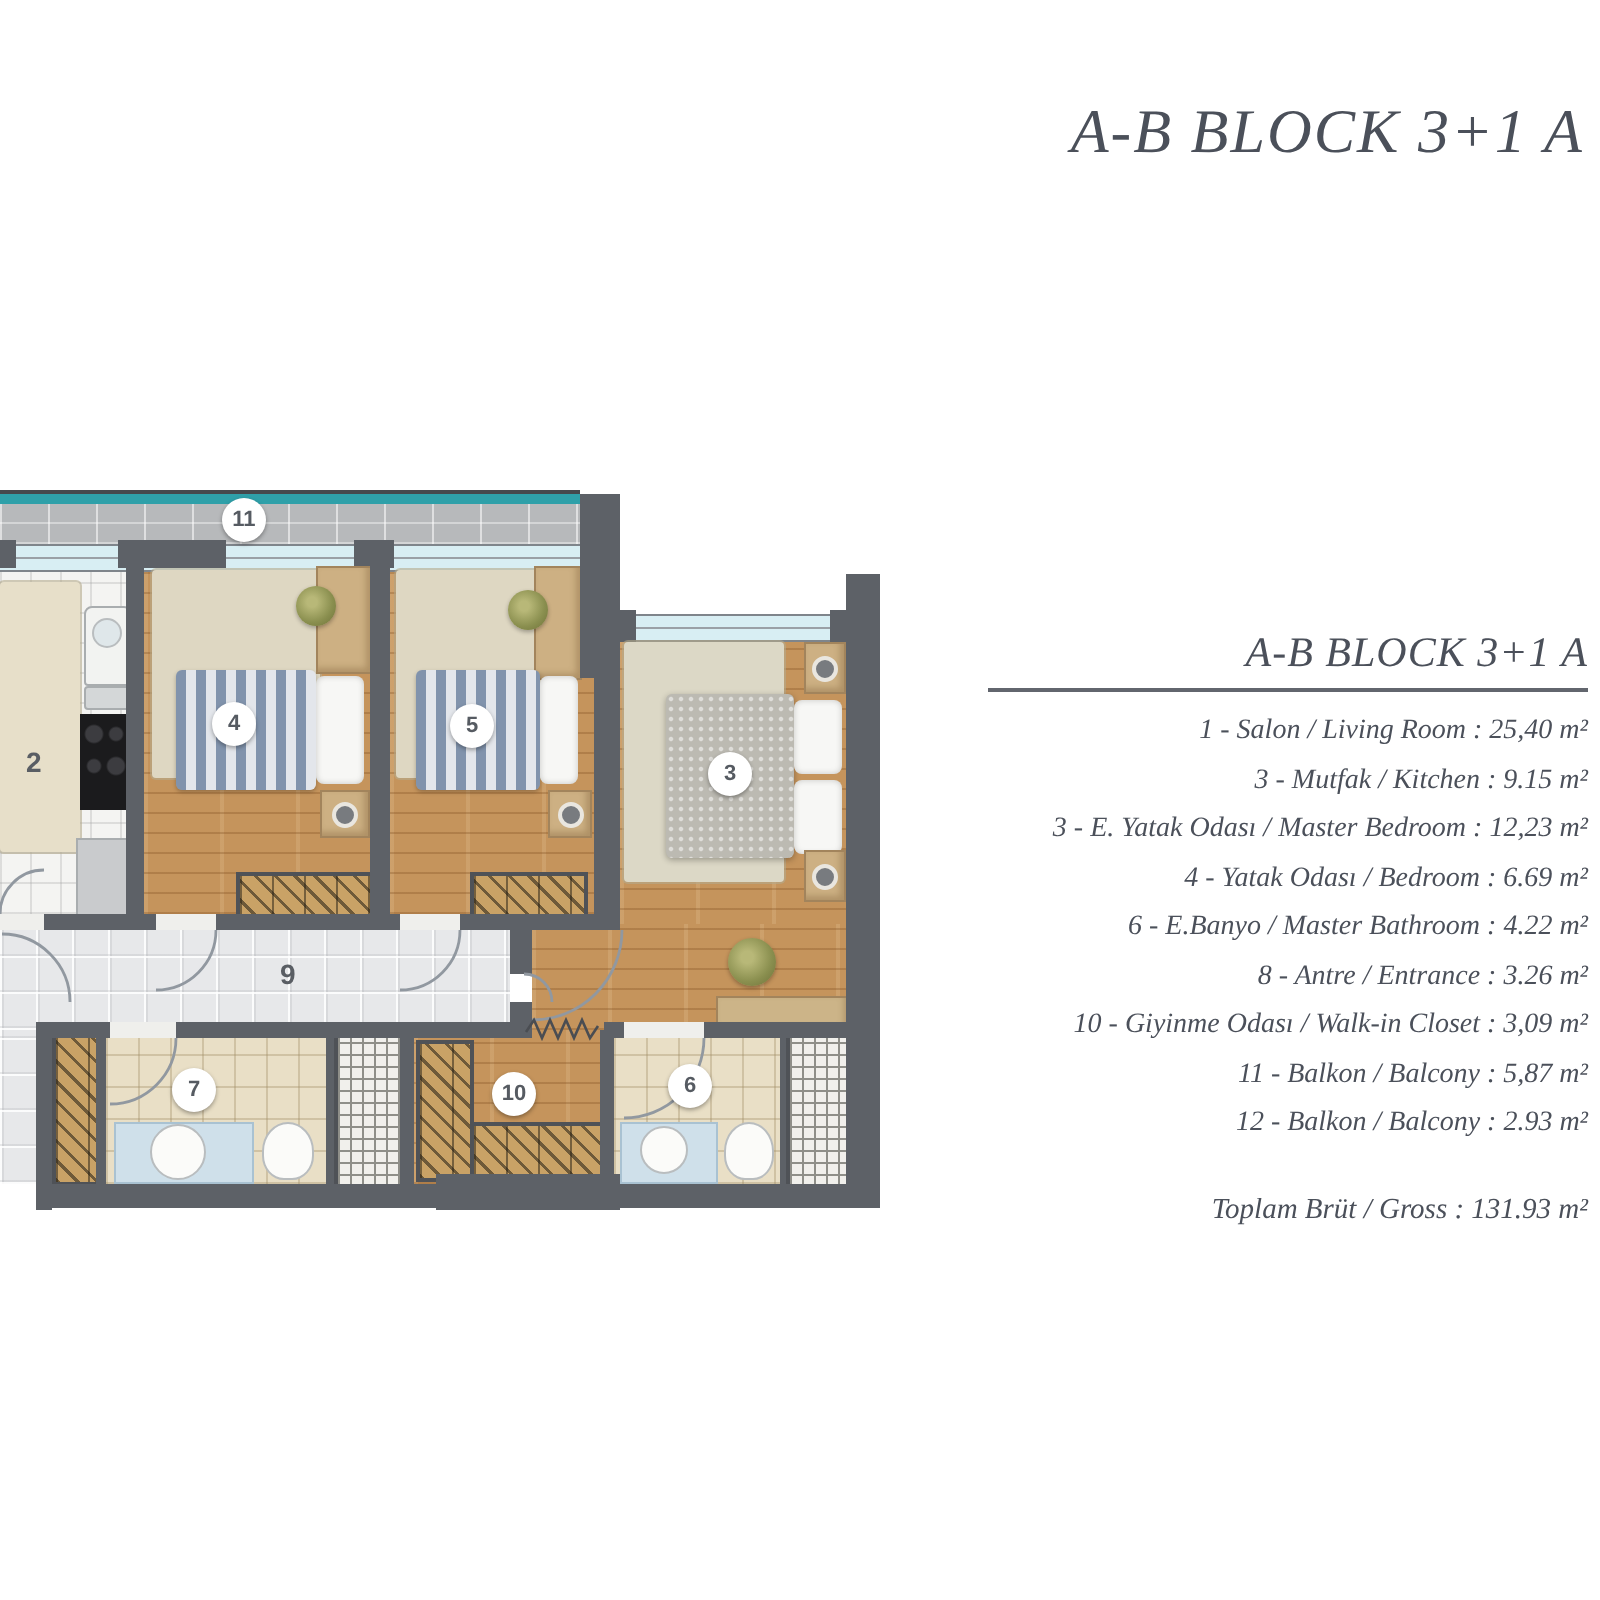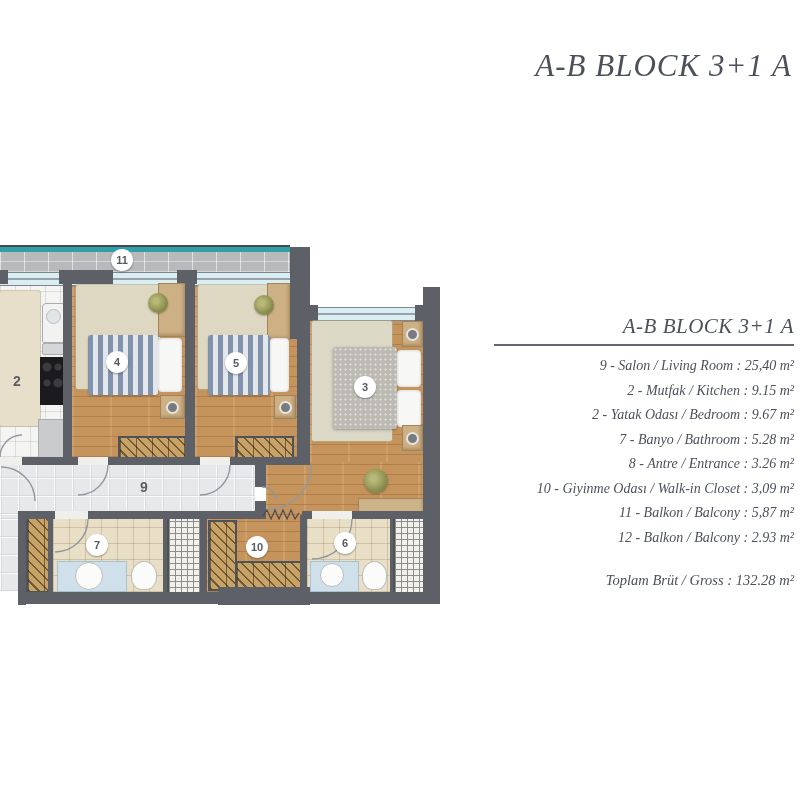--- a/index.html
+++ b/index.html
@@ -202,24 +202,25 @@
     <div class="badge" style="left:354px;top:133px;">3</div>
     <div class="lbl" style="left:140px;top:236px;">9</div>
     <div class="badge" style="left:86px;top:291px;">7</div>
     <div class="badge" style="left:246px;top:293px;">10</div>
     <div class="badge" style="left:334px;top:289px;">6</div>
   </div>
 
   <div id="legend">
     <div class="ltitle">A-B BLOCK 3+1 A</div>
     <hr class="rule">
-    <div class="item">9 - Salon / Living Room : 25,40 m²</div>
-    <div class="item">2 - Mutfak / Kitchen : 9.15 m²</div>
-    <div class="item">2 - Yatak Odası / Bedroom : 9.67 m²</div>
-    <div class="item">7 - Banyo / Bathroom : 5.28 m²</div>
+    <div class="item">1 - Salon / Living Room : 25,40 m²</div>
+    <div class="item">3 - Mutfak / Kitchen : 9.15 m²</div>
+    <div class="item">3 - E. Yatak Odası / Master Bedroom : 12,23 m²</div>
+    <div class="item">4 - Yatak Odası / Bedroom : 6.69 m²</div>
+    <div class="item">6 - E.Banyo / Master Bathroom : 4.22 m²</div>
     <div class="item">8 - Antre / Entrance : 3.26 m²</div>
     <div class="item">10 - Giyinme Odası / Walk-in Closet : 3,09 m²</div>
     <div class="item">11 - Balkon / Balcony : 5,87 m²</div>
     <div class="item">12 - Balkon / Balcony : 2.93 m²</div>
-    <div class="total">Toplam Brüt / Gross : 132.28 m²</div>
+    <div class="total">Toplam Brüt / Gross : 131.93 m²</div>
   </div>
 
 </div>
 
 </body></html>

